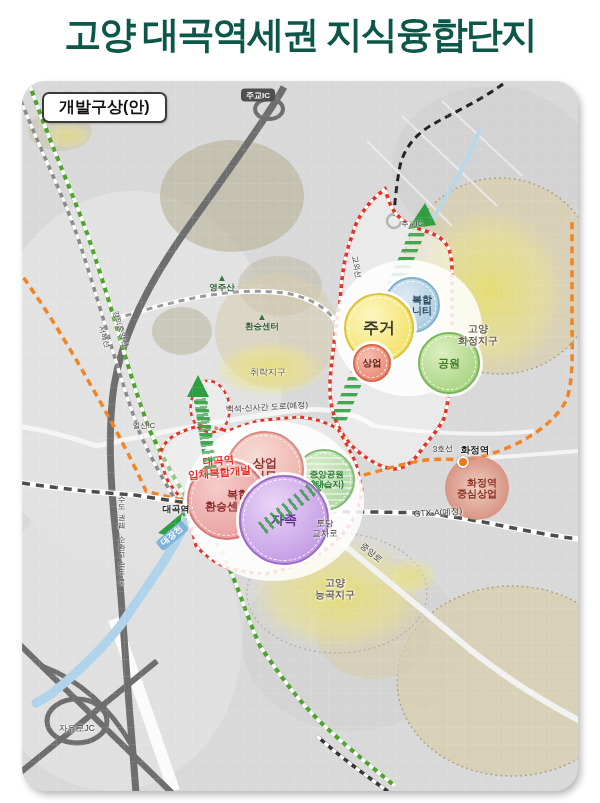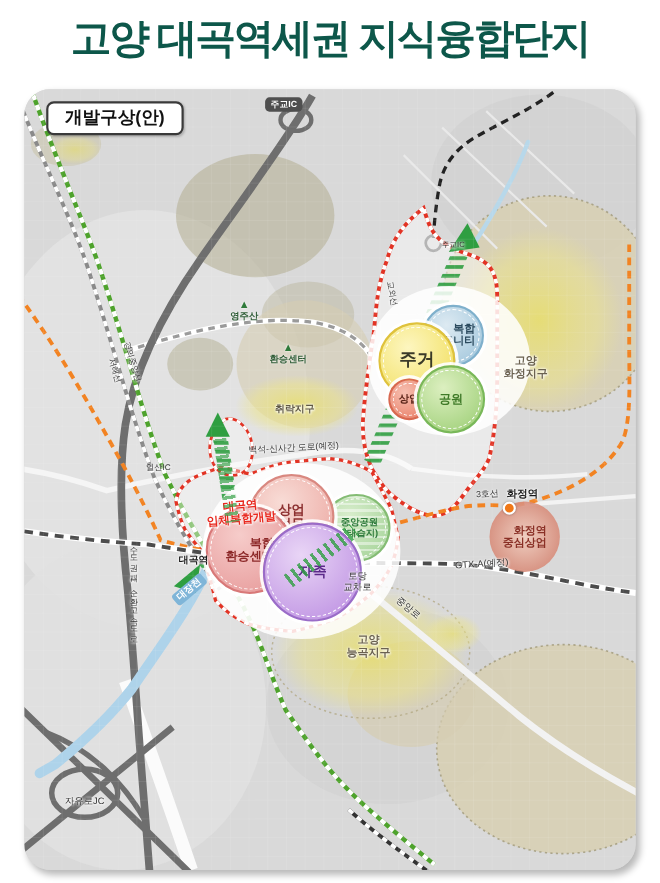--- a/index.html
+++ b/index.html
@@ -28,21 +28,21 @@
   .river-pill{position:absolute;transform:translate(-50%,-50%) rotate(-40deg);background:#7fb5d8;
     color:#fff;font-size:8.5px;font-weight:bold;padding:0 4px;border-radius:3px;z-index:6;}
   .bubble{position:absolute;border-radius:50%;display:flex;align-items:center;justify-content:center;
     text-align:right;z-index:5;box-shadow:0 0 0 3px rgba(255,255,255,.9);}
   .bubble .ring{position:absolute;inset:2px;border-radius:50%;border:1px dashed rgba(255,255,255,.95);}
   .bubble .bl{position:relative;white-space:pre-line;font-weight:bold;line-height:1.12;z-index:2;}
   .b-comm {background:radial-gradient(circle at 38% 32%,#ddeaf2,#9cc3da);border:2px solid #7fb0cc;}
   .b-house{background:radial-gradient(circle at 38% 32%,#fdf6c0,#f0dc52);border:2px solid #dfc23c;}
   .b-pub  {background:radial-gradient(circle at 38% 32%,#ddeaf2,#9cc3da);border:2px solid #7fb0cc;}
   .b-com-s{background:radial-gradient(circle at 38% 32%,#f6bfb0,#e87860);border:2px solid #d86850;}
-  .b-park {background:radial-gradient(circle at 38% 32%,#dcefc0,#98cc70);border:2px solid #79b859;}
+  .b-park {background:radial-gradient(circle at 38% 32%,#dcefc0,#98cc70);border:2px solid #79b859;margin-left:39px;}
   .s-biz  {background:radial-gradient(circle at 38% 32%,#f8dcd6,#eba49e);border:2px solid #d98880;}
   .s-tran {background:radial-gradient(circle at 38% 32%,#f6ccca,#e59595);border:2px solid #d87878;}
   .s-self {background:radial-gradient(circle at 38% 32%,#e9d5f6,#b98ae0);border:2px solid #9a6cc8;}
   .s-cpark{background:repeating-linear-gradient(180deg,rgba(255,255,255,.45) 0 2px,rgba(0,0,0,0) 2px 6px),
            radial-gradient(circle at 38% 32%,#d8edcc,#a0d194);border:2px solid #84bc74;}
   .w-park {background:radial-gradient(circle at 40% 35%,#cde8c6,#93c98c);border:1px solid #7ab86f;
            opacity:.88;}
   .hj-com {background:radial-gradient(circle,rgba(240,205,191,.95),rgba(205,112,92,.88));border:none;
            box-shadow:none;}
   .hatch-band{position:absolute;z-index:7;opacity:.8;
@@ -175,21 +175,21 @@
   <div class="lbl vroad" style="left:99px;top:455px;font-size:7.5px;">수도권제1순환고속도로</div>
   <div class="lbl ml" style="left:303px;top:448px;font-size:8.5px;">토당
 교차로</div>
 
   <div class="lbl" style="left:154px;top:428px;font-size:9px;font-weight:bold;color:#1a1a1a;">대곡역</div>
   <div class="lbl" style="left:453px;top:369px;font-size:9.5px;font-weight:bold;color:#1a1a1a;">화정역</div>
   <div style="position:absolute;left:435px;top:375px;width:8px;height:8px;border-radius:50%;background:#f07818;border:2px solid #fff;z-index:6;box-shadow:0 0 2px rgba(0,0,0,.4);"></div>
 
   <div class="river-pill" style="left:150px;top:455px;">대장천</div>
 
-  <div class="lbl" style="left:246px;top:291px;font-size:9px;font-weight:bold;color:#5f5844;">취락지구</div>
+  <div class="lbl" style="left:246px;top:291px;font-size:9px;font-weight:normal;color:#5f5844;">취락지구</div>
   <div class="lbl ml" style="left:456px;top:253px;font-size:10px;font-weight:bold;color:#6b6250;">고양
 화정지구</div>
   <div class="lbl ml" style="left:313px;top:507px;font-size:10px;font-weight:bold;color:#6b6250;">고양
 능곡지구</div>
 
   <div class="lbl ml" style="left:197px;top:385px;font-size:10.5px;font-weight:bold;color:#e8281e;transform:translate(-50%,-50%) rotate(-5deg);">대곡역
 입체복합개발</div>
 
   <div class="bubble b-comm" style="left:362px;top:196px;width:52px;height:52px;">
     <div class="ring"></div>

